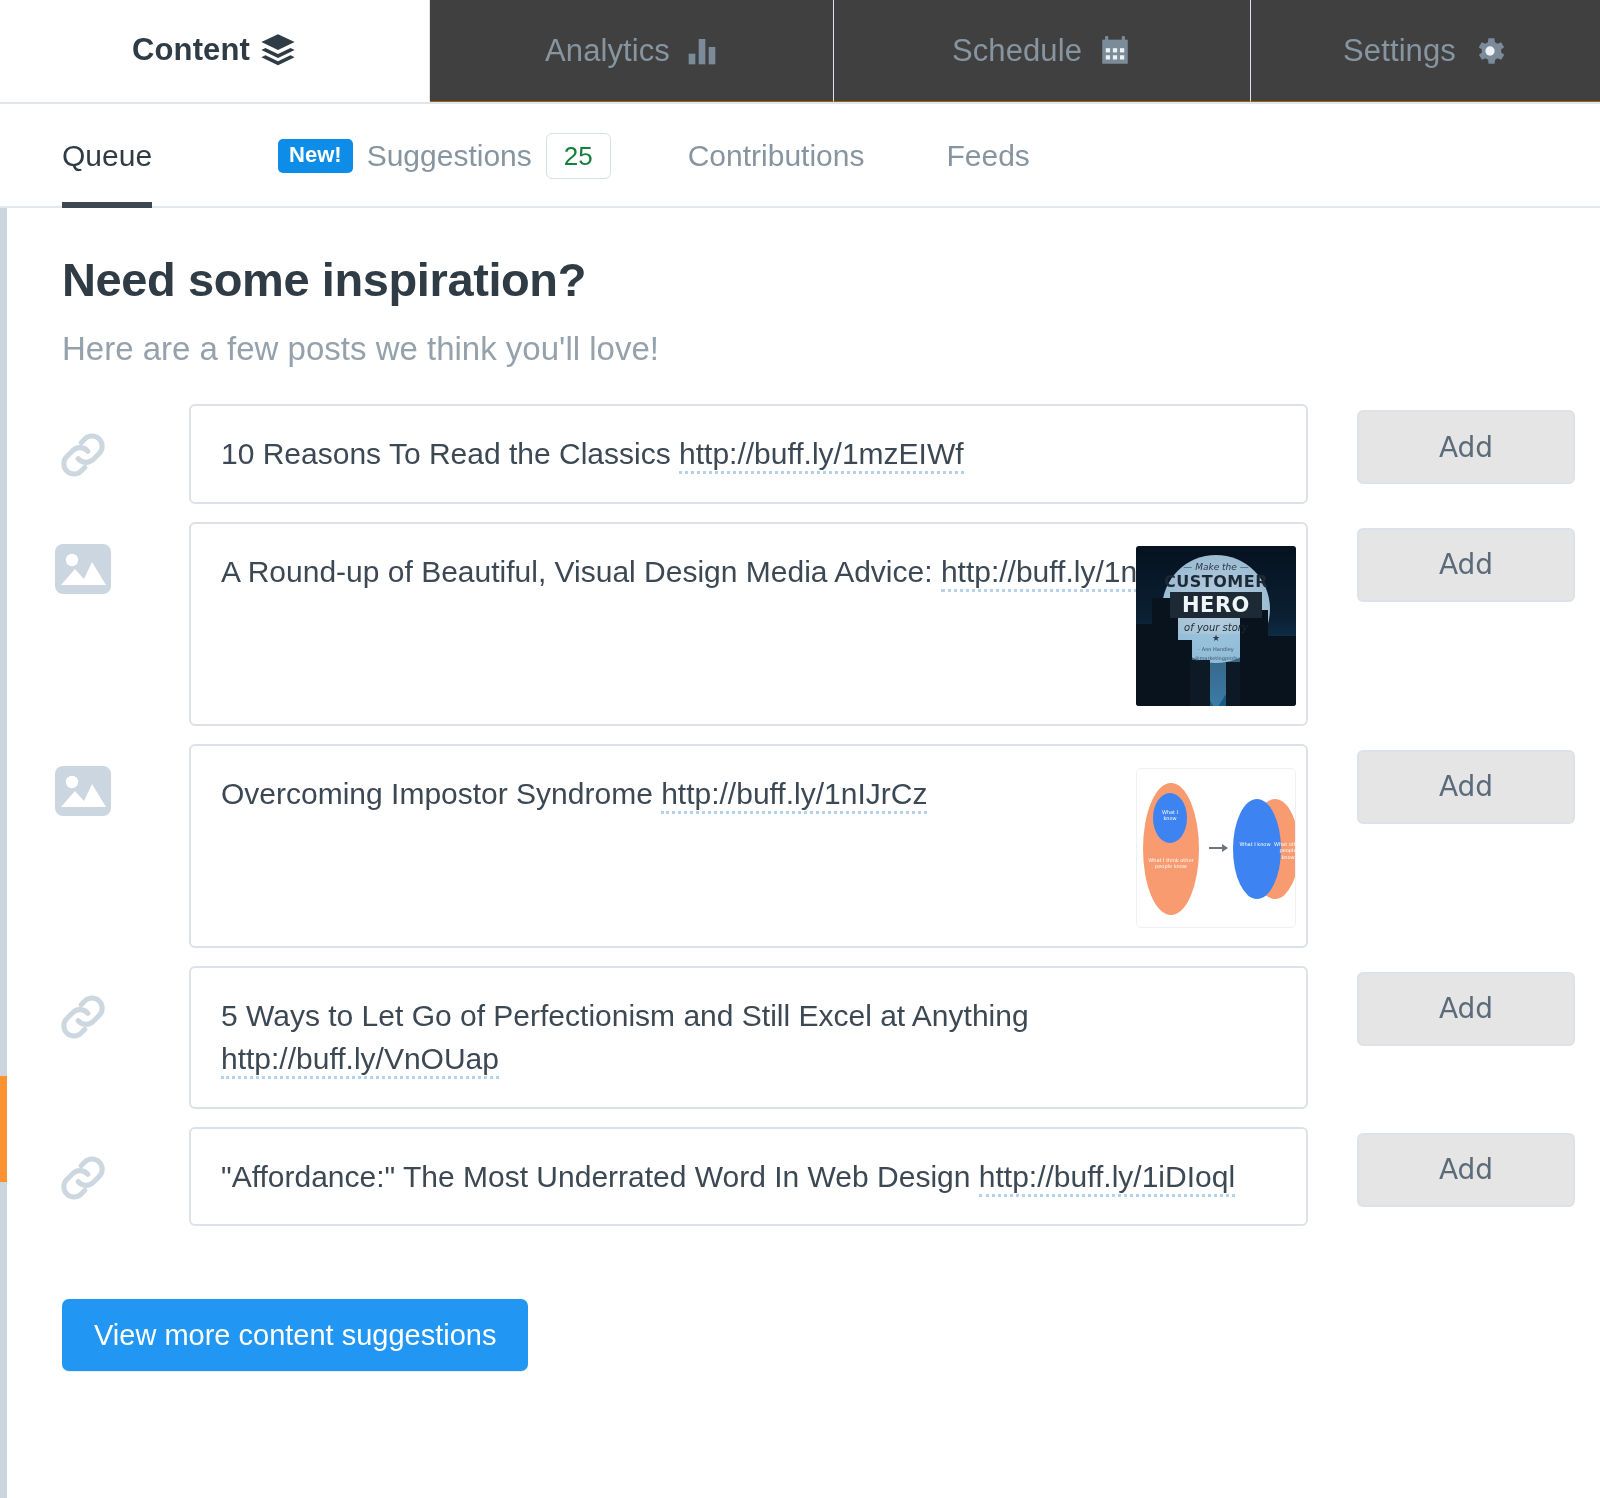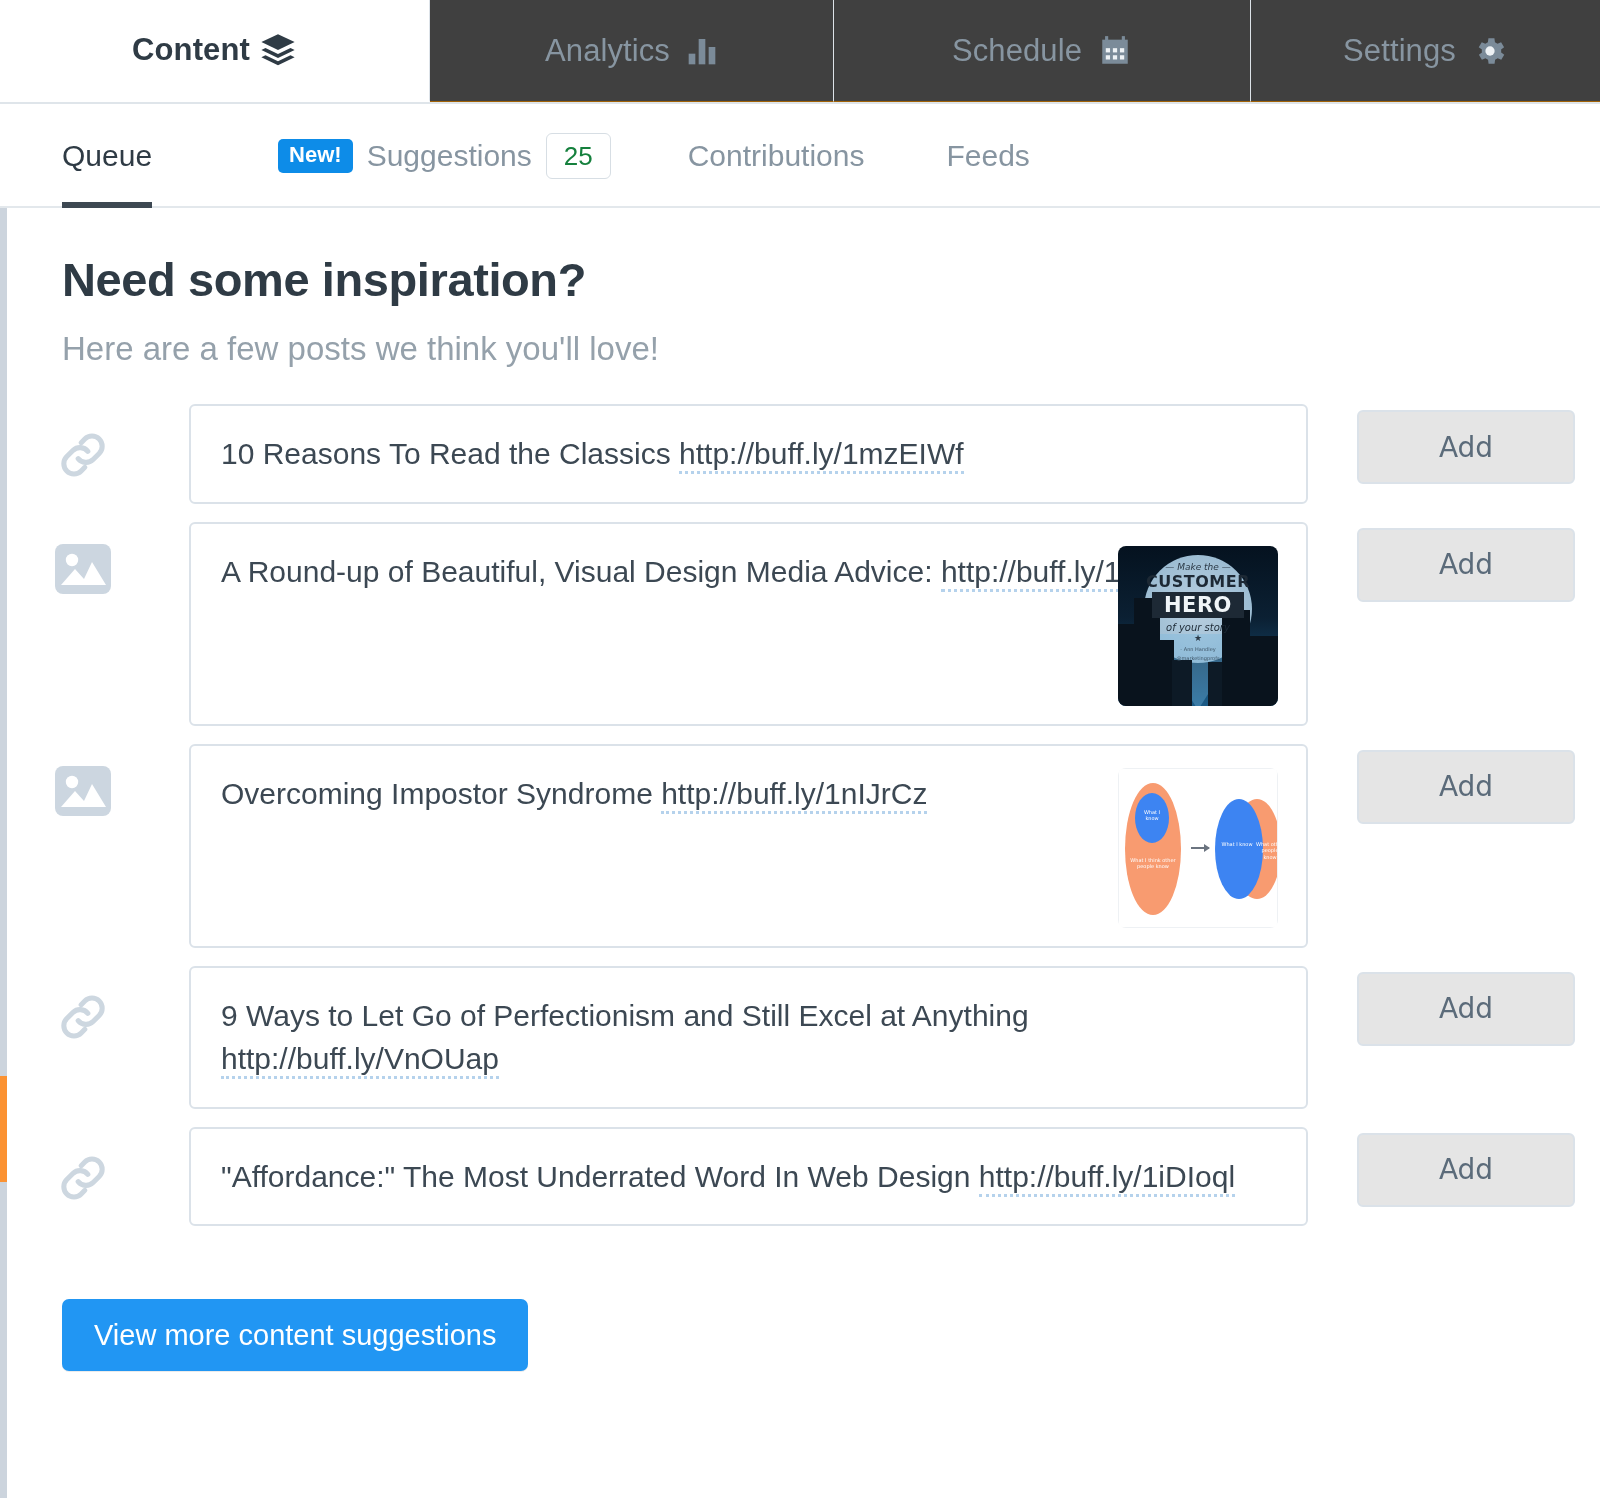--- a/index.html
+++ b/index.html
@@ -132,22 +132,22 @@
     font-size: 30px; color: #3c4853; line-height: 1.45;
     max-width: 1030px;
     word-break: break-word;
   }
   .card-url {
     color: #3c4853;
     border-bottom: 3px dotted #b5d2ec;
     padding-bottom: 1px;
   }
   .thumb {
-    position: absolute; right: 28px; top: 22px;
-    width: 160px; height: 160px; border-radius: 8px; overflow: hidden;
+    position: absolute; right: 10px; top: 22px;
+    width: 160px; height: 160px; border-radius: 3px; overflow: hidden;
   }
   .add-wrap { width: 268px; min-width: 268px; display: flex; justify-content: center; padding-top: 6px; }
   .btn-add {
     width: 218px; height: 74px;
     border: 2px solid #dbe2e9; border-radius: 6px;
     background: #e5e5e5; color: #5b6b7a;
     font-family: "DejaVu Sans", sans-serif;
     font-size: 28px;
     cursor: pointer;
   }
@@ -422,21 +422,21 @@
       <div class="row-icon">
         <span class="ic">
           <svg width="58" height="58" viewBox="0 0 24 24" fill="none" stroke="#cdd7e0" stroke-width="2.1" stroke-linecap="round">
             <path d="M10 13.5a4.2 4.2 0 0 0 6.1.45l2.6-2.6a4.2 4.2 0 0 0-5.95-5.95l-1.5 1.5"></path>
             <path d="M14 10.5a4.2 4.2 0 0 0-6.1-.45l-2.6 2.6a4.2 4.2 0 0 0 5.95 5.95l1.5-1.5"></path>
           </svg>
         </span>
       </div>
       <div class="card h-two">
         <div class="card-text">
-          <span>9 Ways to Let Go of Perfectionism and Still Excel at Anything </span><span class="card-url">http://buff.ly/VnOUap</span>
+          <span>5 Ways to Let Go of Perfectionism and Still Excel at Anything </span><span class="card-url">http://buff.ly/VnOUap</span>
         </div>
       </div>
       <div class="add-wrap">
         <button class="btn-add">Add</button>
       </div>
     </div>
 
     <div class="row">
       <div class="row-icon">
         <span class="ic">

